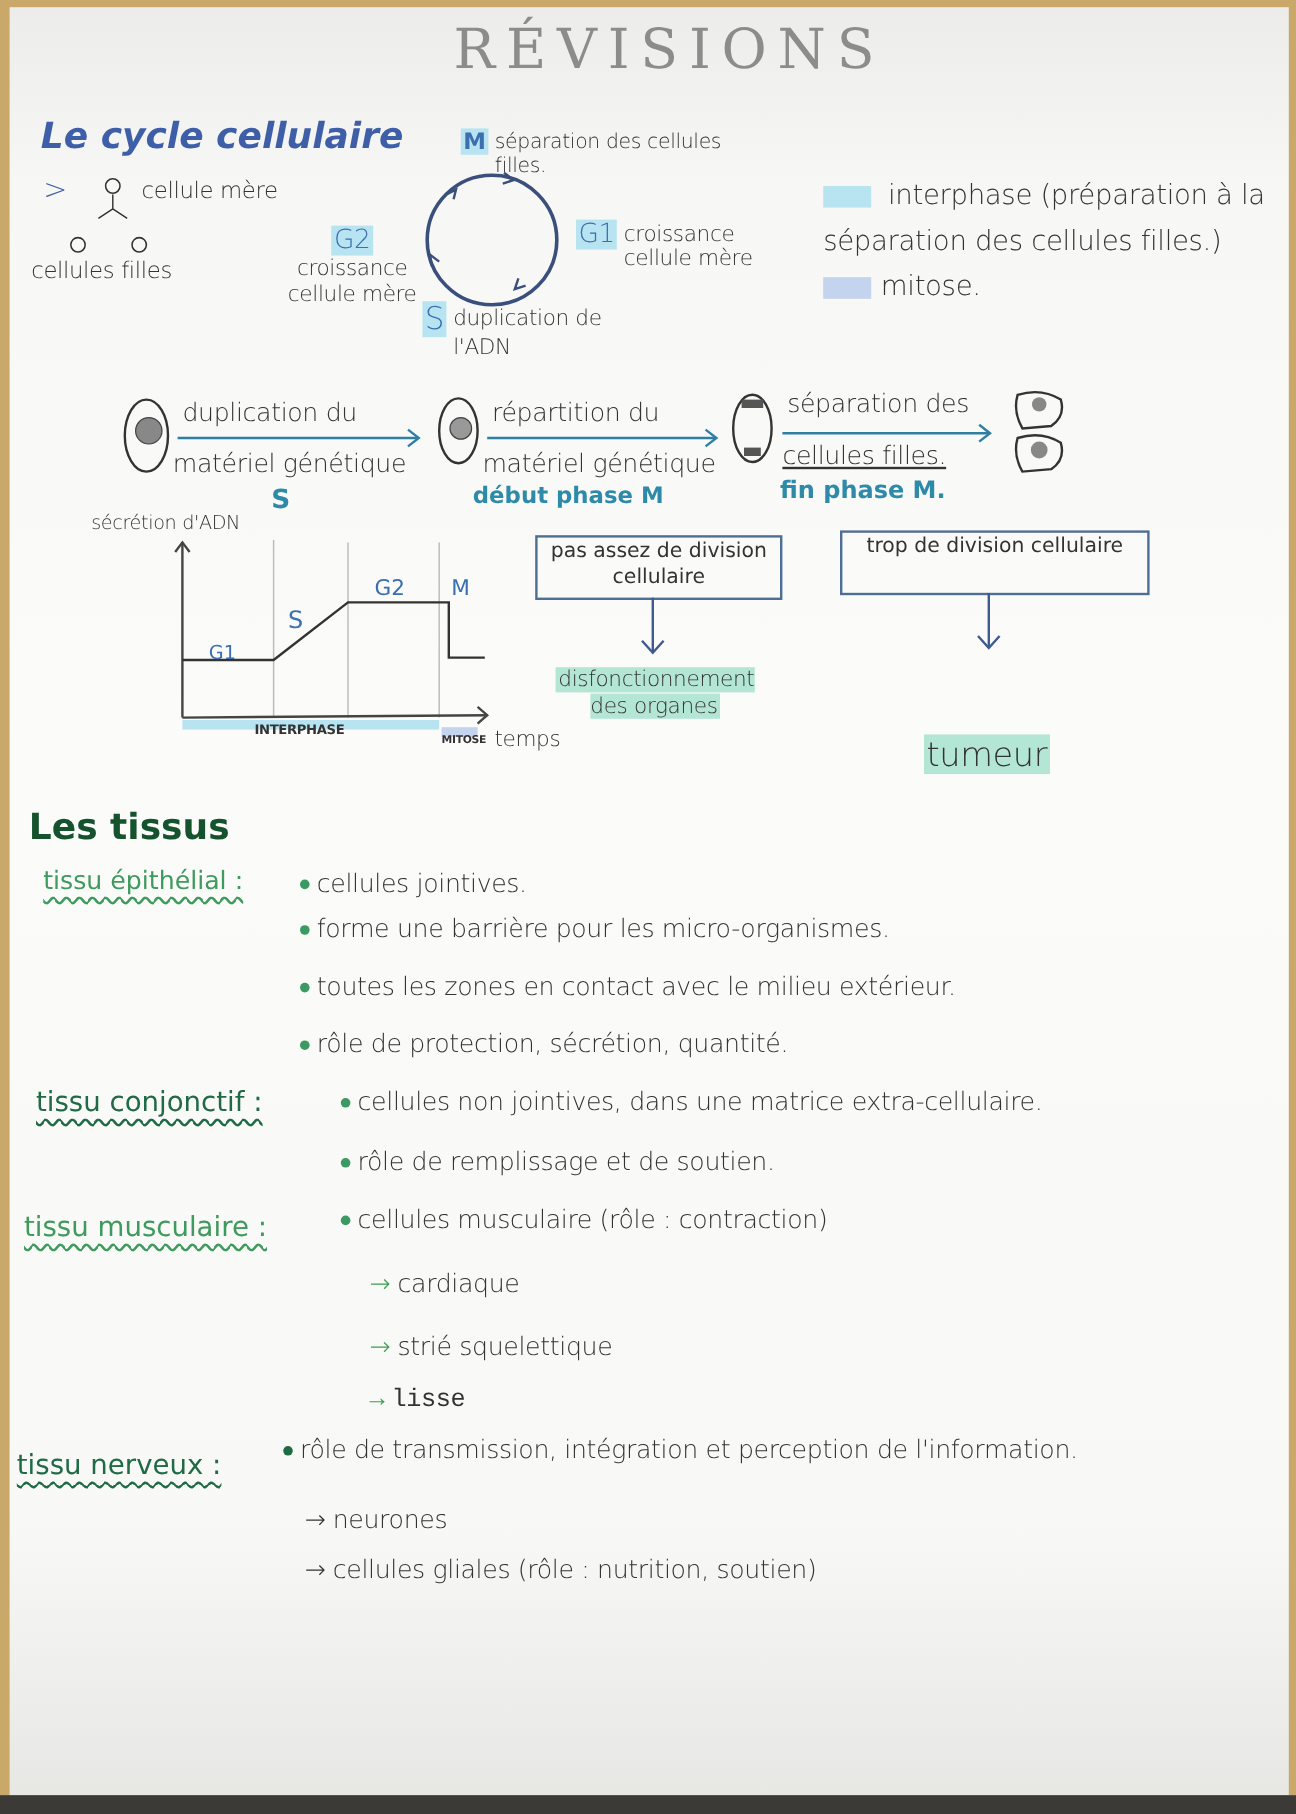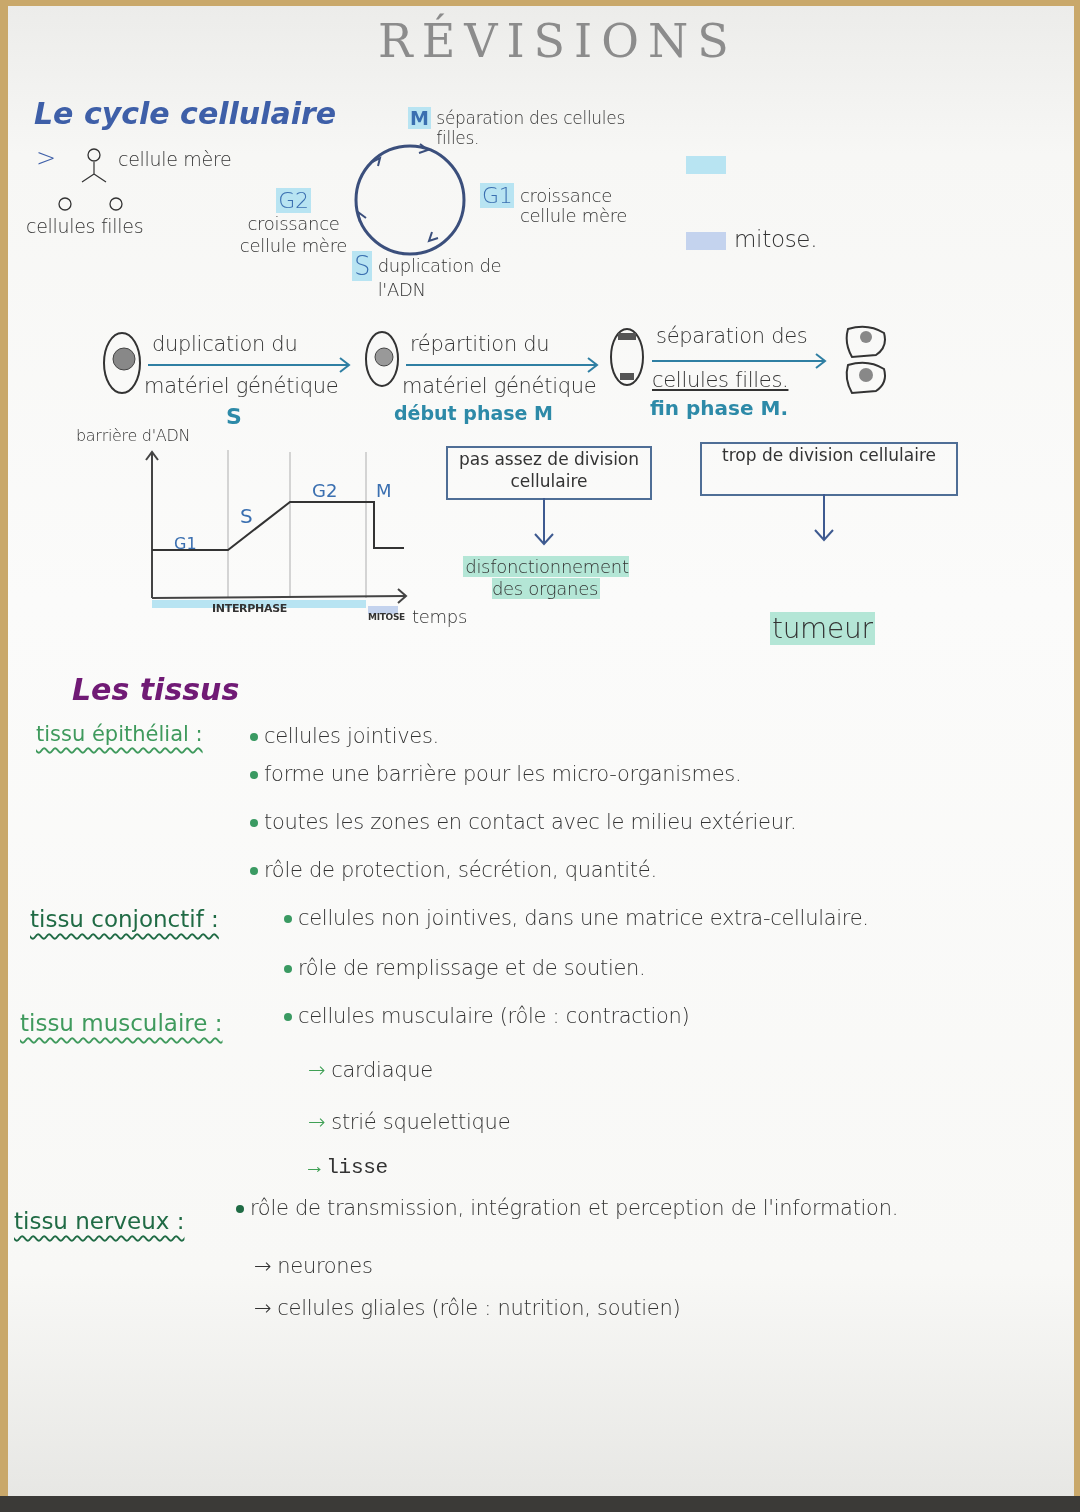--- a/index.html
+++ b/index.html
@@ -3,21 +3,21 @@
 <meta charset="utf-8">
 <style>
   html,body{margin:0;padding:0;}
   body{width:1080px;height:1512px;position:relative;overflow:hidden;background:#c9a86a;font-family:"DejaVu Sans",sans-serif;}
   .paper{position:absolute;left:8px;top:6px;width:1066px;height:1490px;background:linear-gradient(180deg,#ececea 0%,#f7f7f5 10%,#fbfbfa 40%,#f8f8f6 85%,#e7e7e4 100%);}
   .bottom-edge{position:absolute;left:0;top:1496px;width:1080px;height:16px;background:#3b3a37;}
   .abs{position:absolute;white-space:nowrap;}
   .hand{font-family:"DejaVu Sans",sans-serif;color:#333;font-weight:300;letter-spacing:-0.3px;}
   .title{font-family:"DejaVu Serif",serif;color:#8c8c8c;font-size:46px;letter-spacing:9px;}
   .h-blue{color:#3e5fa8;font-size:30px;font-style:italic;font-weight:bold;}
-  .h-green{color:#701a75;font-size:30px;font-style:italic;font-weight:bold;margin-left:48px;}
+  .h-green{color:#14532d;font-size:30px;font-weight:bold;}
   .hl-cyan{background:#b8e4f2;padding:0 2px;}
   .hl-teal{background:#b4e6d6;padding:0 2px;}
   .blue-lbl{color:#3a6fb0;}
   .teal-lbl{color:#2d8aa8;font-weight:bold;}
   .green-lbl{color:#3f9a5d;}
   .dkgreen{color:#206b45;}
   .wavy{text-decoration:underline wavy;text-decoration-thickness:1.5px;text-underline-offset:6px;}
   .box{position:absolute;border:2px solid #4f6e96;text-align:center;font-size:17px;color:#333;line-height:22px;}
   .bullet{display:inline-block;width:8px;height:8px;border-radius:50%;background:#3a9a62;margin-right:6px;vertical-align:middle;}
   .arrow-g{color:#3fa055;margin-right:6px;}
@@ -45,39 +45,39 @@
 <div class="abs hand f19" style="left:118px;top:148px;">cellule mère</div>
 <div class="abs hand f19" style="left:26px;top:215px;">cellules filles</div>
 
 <svg class="abs" style="left:350px;top:138px;" width="120" height="125">
   <circle cx="60" cy="62" r="54" fill="none" stroke="#3b4f7c" stroke-width="3"></circle>
   <path d="M22 24 l8 -4 l-2 8" stroke="#3b4f7c" stroke-width="2" fill="none"></path>
   <path d="M70 6 l8 6 l-9 3" stroke="#3b4f7c" stroke-width="2" fill="none"></path>
   <path d="M88 100 l-9 3 l3 -9" stroke="#3b4f7c" stroke-width="2" fill="none"></path>
   <path d="M10 84 l-2 -10 l8 6" stroke="#3b4f7c" stroke-width="2" fill="none"></path>
 </svg>
-<div class="abs hand f19" style="left:384px;top:108px;line-height:20px;margin-left:24px;">
+<div class="abs hand f19" style="left:384px;top:108px;line-height:20px;">
   <span class="hl-cyan blue-lbl" style="font-weight:bold;">M</span>
   <span style="display:inline-block;width:200px;white-space:normal;vertical-align:top;font-size:17px;">séparation des cellules filles.</span>
 </div>
 <div class="abs hand" style="left:480px;top:186px;font-size:18px;line-height:20px;">
   <span class="hl-cyan blue-lbl" style="font-size:22px;">G1</span>
   <span style="display:inline-block;width:120px;white-space:normal;vertical-align:top;">croissance cellule mère</span>
 </div>
 <div class="abs hand" style="left:352px;top:254px;font-size:18px;line-height:24px;">
   <span class="hl-cyan blue-lbl" style="font-size:26px;">S</span>
   <span style="display:inline-block;width:140px;white-space:normal;vertical-align:top;">duplication de l'ADN</span>
 </div>
 <div class="abs hand" style="left:236px;top:190px;font-size:18px;line-height:22px;width:115px;text-align:center;white-space:normal;">
   <span class="hl-cyan blue-lbl" style="font-size:22px;">G2</span><br>
   <span>croissance cellule mère</span>
 </div>
 
 <div class="abs hand f23" style="left:686px;top:144px;width:390px;white-space:normal;line-height:38px;">
-  <span style="display:inline-block;width:40px;height:18px;background:#b8e4f2;margin-right:14px;vertical-align:middle;"></span>
+  <span style="display:inline-block;width:40px;height:18px;background:#b8e4f2;margin-right:14px;vertical-align:middle;"></span><span>interphase (préparation à la séparation des cellules filles.)</span>
 </div>
 <div class="abs hand f23" style="left:686px;top:226px;">
   <span style="display:inline-block;width:40px;height:18px;background:#c4d3ee;margin-right:8px;vertical-align:middle;"></span><span>mitose.</span>
 </div>
 
 <svg class="abs" style="left:100px;top:325px;" width="800" height="80">
   <ellipse cx="22" cy="38" rx="18" ry="30" fill="none" stroke="#333" stroke-width="2"></ellipse>
   <circle cx="24" cy="34" r="11" fill="#888" stroke="#444"></circle>
   <line x1="48" y1="40" x2="248" y2="40" stroke="#2f7fa3" stroke-width="2"></line>
   <path d="M240 33 l9 7 l-9 7" stroke="#2f7fa3" stroke-width="2" fill="none"></path>
@@ -98,21 +98,21 @@
 <div class="abs hand f21" style="left:152px;top:332px;">duplication du</div>
 <div class="abs hand f21" style="left:144px;top:374px;">matériel génétique</div>
 <div class="abs teal-lbl" style="left:226px;top:404px;font-size:22px;">S</div>
 <div class="abs hand f21" style="left:410px;top:332px;">répartition du</div>
 <div class="abs hand f21" style="left:402px;top:374px;">matériel génétique</div>
 <div class="abs teal-lbl" style="left:394px;top:402px;font-size:19px;">début phase M</div>
 <div class="abs hand f21" style="left:656px;top:324px;">séparation des</div>
 <div class="abs hand f21" style="left:652px;top:368px;text-decoration:underline;">cellules filles.</div>
 <div class="abs teal-lbl" style="left:650px;top:396px;font-size:20px;">fin phase M.</div>
 
-<div class="abs hand" style="left:76px;top:426px;font-size:16px;">barrière d'ADN</div>
+<div class="abs hand" style="left:76px;top:426px;font-size:16px;">sécrétion d'ADN</div>
 <svg class="abs" style="left:140px;top:446px;" width="290" height="180">
   <rect x="12" y="154" width="214" height="8" fill="#b8e4f2"></rect>
   <rect x="228" y="160" width="30" height="8" fill="#c4d3ee"></rect>
   <line x1="88" y1="4" x2="88" y2="152" stroke="#bbb" stroke-width="1.2"></line>
   <line x1="150" y1="6" x2="150" y2="152" stroke="#bbb" stroke-width="1.2"></line>
   <line x1="226" y1="6" x2="226" y2="152" stroke="#bbb" stroke-width="1.2"></line>
   <line x1="12" y1="152" x2="12" y2="6" stroke="#444" stroke-width="2"></line>
   <path d="M6 14 l6 -8 l6 8" stroke="#444" stroke-width="2" fill="none"></path>
   <line x1="12" y1="152" x2="266" y2="150" stroke="#444" stroke-width="2"></line>
   <path d="M258 143 l8 7 l-8 7" stroke="#444" stroke-width="2" fill="none"></path>

